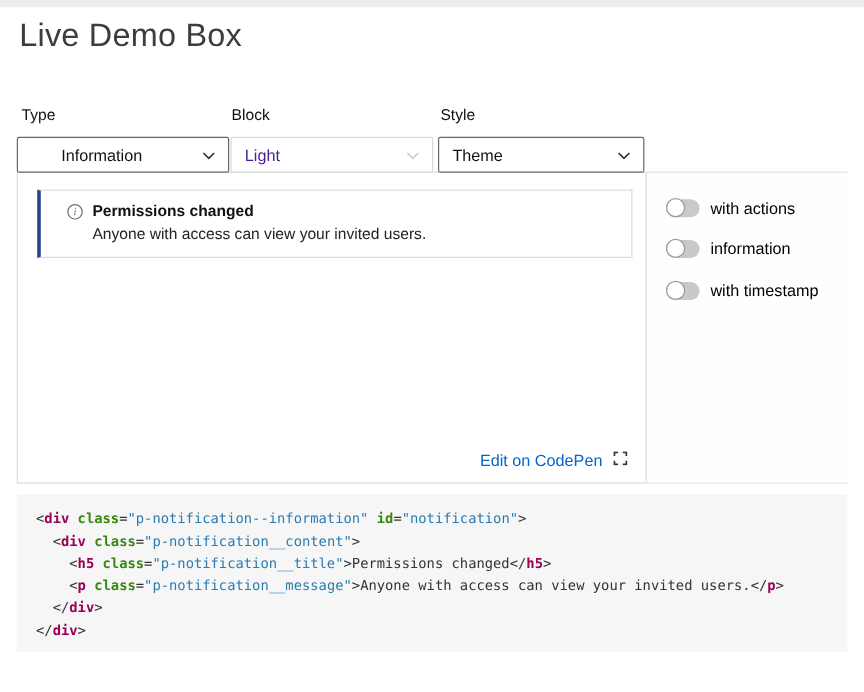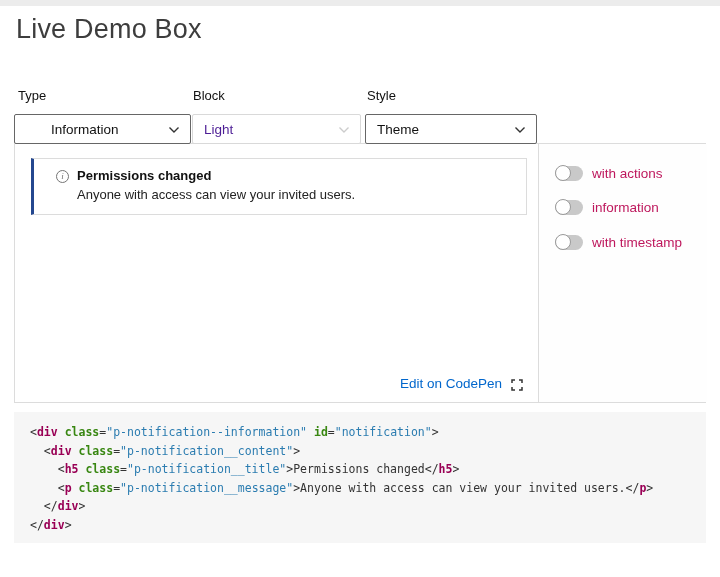--- a/index.html
+++ b/index.html
@@ -34,24 +34,24 @@
   .notif-icon { position:absolute; left:22px; top:11px; width:13px; height:13px; border:1px solid #757575; border-radius:50%;
                 color:#757575; font-size:9px; line-height:11px; text-align:center; font-family:"Liberation Serif",serif; font-style:italic; }
   .notif-title { font-size:13px; font-weight:700; color:#111; line-height:18px; }
   .notif-msg { font-size:13px; color:#222; line-height:18px; margin-top:1px; }
 
   
   .toggle-row { position:absolute; left:16px; display:flex; align-items:center; gap:9px; cursor:pointer; }
   .tgl-0 { top:22px; } .tgl-1 { top:56px; } .tgl-2 { top:91px; }
   .toggle-track { position:relative; width:28px; height:15px; background:#c9c9c9; border-radius:8px; flex:0 0 auto; }
   .toggle-knob { position:absolute; left:0; top:-1px; width:16px; height:16px; background:#fff; border:1px solid #9a9a9a; border-radius:50%; }
-  .toggle-label { font-size:13.5px; color:#be185d; }
+  .toggle-label { font-size:13.5px; color:#000000; }
 
   
-  .codepen-row { position:absolute; left:0; bottom:11px; width:523px; display:flex; justify-content:flex-end; align-items:flex-end; gap:9px; padding-right:15px; }
+  .codepen-row { position:absolute; left:0; bottom:11px; width:523px; display:flex; justify-content:flex-end; align-items:flex-start; gap:9px; padding-right:15px; }
   .codepen-link { font-size:13.5px; color:#06c; text-decoration:none; cursor:pointer; }
   .external-icon { width:12px; height:12px; display:block; }
 
   
   .code-block { position:absolute; left:14px; top:412px; width:692px; height:131px; background:#f6f6f6; padding:11px 16px; overflow:hidden; }
   .code-line { font-family:"DejaVu Sans Mono","Liberation Mono",monospace; font-size:11.5px; line-height:18.5px; white-space:pre; }
 </style>
 </head>
 <body>
 

